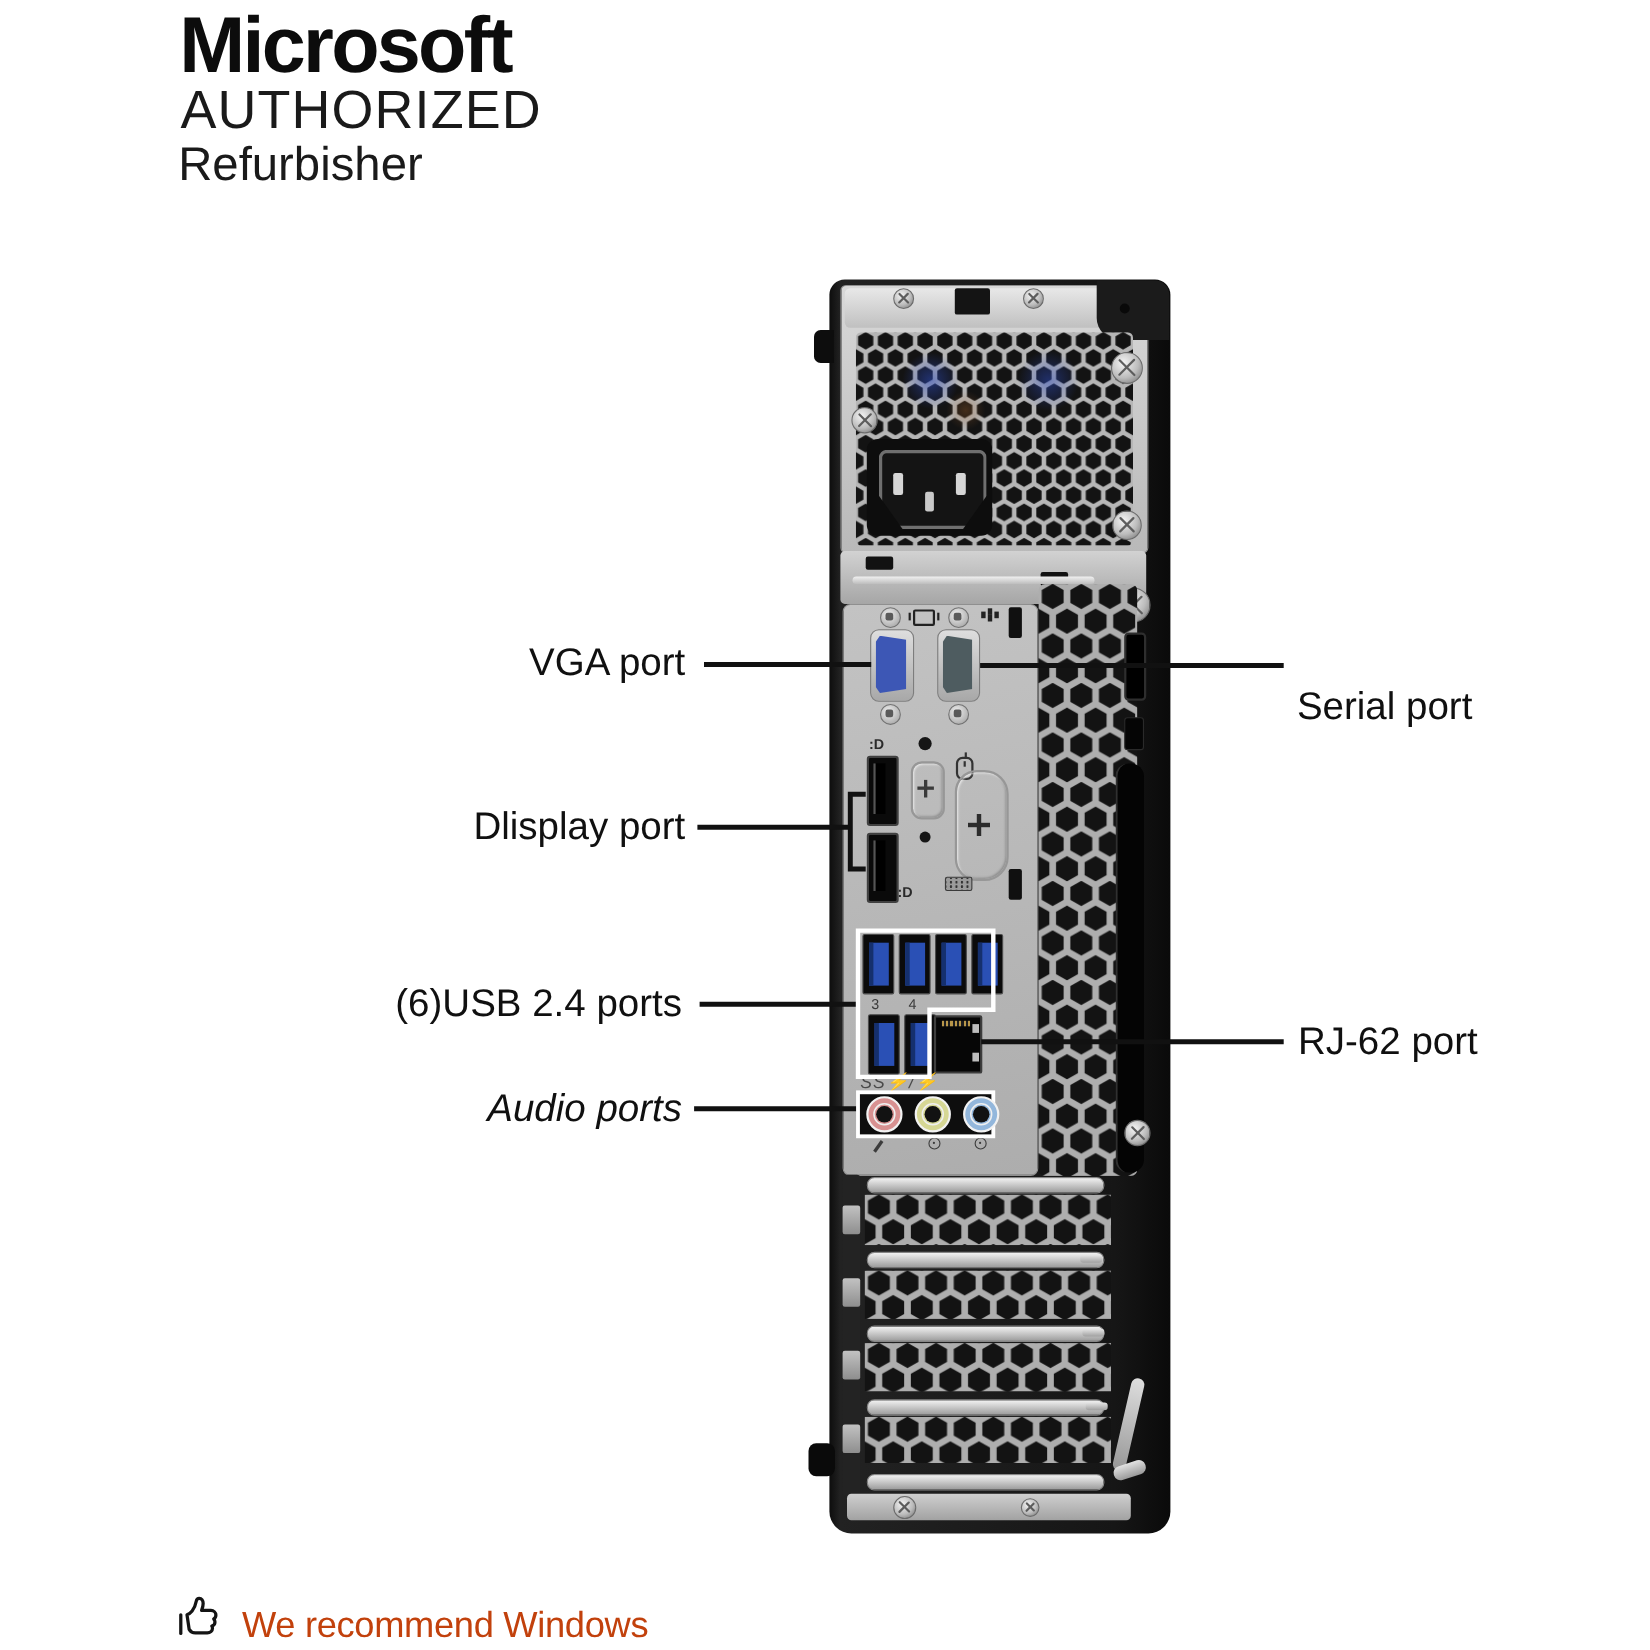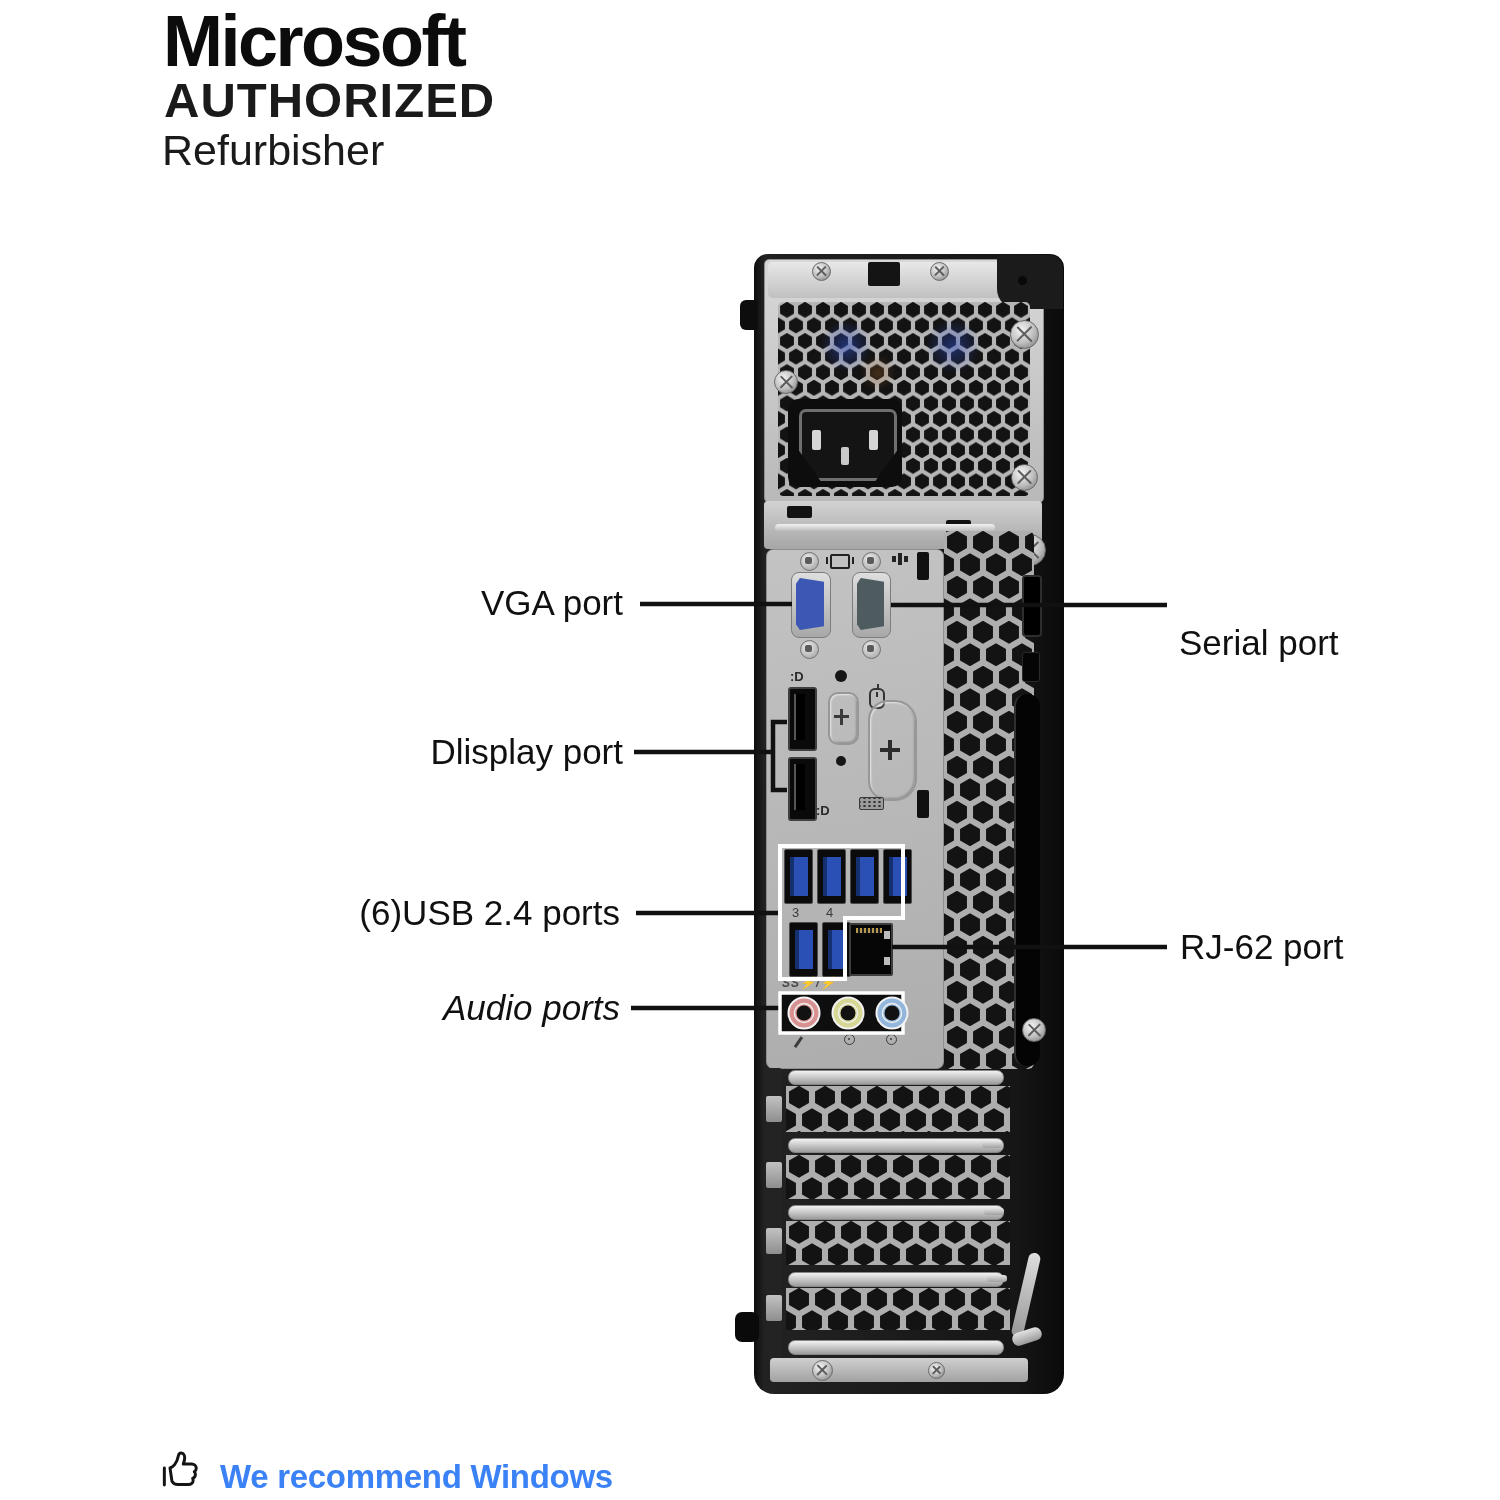--- a/index.html
+++ b/index.html
@@ -1,21 +1,21 @@
 <!DOCTYPE html>
 <html><head>
 <meta charset="utf-8">
 <style>
   html,body{margin:0;padding:0;}
   body{width:1500px;height:1500px;background:#ffffff;position:relative;overflow:hidden;
        font-family:"Liberation Sans",sans-serif;color:#111;}
   .abs{position:absolute;}
   
   .badge-title{position:absolute;left:163px;top:0px;font-size:72px;font-weight:700;letter-spacing:-2.5px;color:#0c0c0c;}
-  .badge-sub{position:absolute;left:164px;top:72px;font-size:49px;font-weight:700;letter-spacing:1px;color:#1a1a1a;text-align:center;}
+  .badge-sub{position:absolute;left:164px;top:72px;font-size:49px;font-weight:400;letter-spacing:1px;color:#1a1a1a;text-align:center;}
   .badge-cap{position:absolute;left:162px;top:126px;font-size:43px;font-weight:400;color:#1a1a1a;}
   
   .lbl{position:absolute;font-size:35px;font-weight:400;color:#101010;white-space:nowrap;line-height:1;}
   .lbl.r{text-align:left;}
   
   #tower-body{position:absolute;left:754px;top:254px;width:310px;height:1140px;background:linear-gradient(90deg,#0d0d0d,#222 10px,#161616 260px,#0a0a0a);border-radius:14px 14px 20px 20px;}
   .silver{background:linear-gradient(180deg,#d8d8d8,#b9b9b9);}
   .panel{border:1px solid #8f8f8f;}
   .screwP{position:absolute;border-radius:50%;background:radial-gradient(circle at 38% 33%,#f4f4f4,#bcbcbc 55%,#7d7d7d 90%);border:1px solid #6b6b6b;}
   .screwP::before,.screwP::after{content:"";position:absolute;left:12%;top:calc(50% - 1.2px);width:76%;height:2.4px;background:#5d5d5d;border-radius:2px;}
@@ -36,26 +36,26 @@
   .icon-monitor::after{content:"";position:absolute;right:-6px;top:1px;width:2px;height:7px;background:#222;}
   .icon-serial{position:absolute;width:4px;height:6px;background:#222;box-shadow:6px -3px #222,12px 0 #222,6px 3px #222;}
   .icon-mouse{position:absolute;width:12px;height:17px;border:2px solid #333;border-radius:6px;}
   .icon-mouse::before{content:"";position:absolute;left:50%;top:-6px;width:2px;height:5px;background:#333;}
   .icon-mouse::after{content:"";position:absolute;left:50%;margin-left:-1px;top:2px;width:2px;height:5px;background:#333;}
   .icon-keyboard{position:absolute;width:23px;height:11px;border:1px solid #3a3a3a;background-color:#9b9b9b;background-image:radial-gradient(circle,#333 1px,transparent 1.3px);background-size:5px 4px;background-position:2px 2px;border-radius:2px;}
   .knockout{position:absolute;border:2px solid #979797;box-shadow:inset 1px 1px 2px rgba(255,255,255,.7), inset -1px -1px 2px rgba(0,0,0,.25);}
   .cross-v{position:absolute;background:#3a3a3a;}
   .dp-logo{position:absolute;font-size:13px;font-weight:700;color:#2a2a2a;line-height:1;}
   .tiny-num{position:absolute;font-size:13px;color:#3c3c3c;line-height:1;}
-  .ss-label{position:absolute;font-size:12px;font-style:italic;font-weight:700;color:#4a4a4a;line-height:1;letter-spacing:1px;}
+  .ss-label{position:absolute;font-size:16px;font-style:italic;font-weight:400;color:#4a4a4a;line-height:1;letter-spacing:1px;}
   .hook{position:absolute;width:12px;height:28px;background:#101010;border-radius:2px;}
   .mini-mark{position:absolute;width:9px;height:9px;border:1.6px solid #3c3c3c;border-radius:50%;}
   .mini-mark::before{content:"";position:absolute;left:2.6px;top:2.6px;width:2px;height:2px;border-radius:50%;background:#3c3c3c;}
   #footer-wrap{position:absolute;left:158px;top:1444px;display:flex;align-items:flex-start;}
-  #footer-text{font-size:33px;font-weight:700;letter-spacing:-0.3px;color:#3b82f6;margin-left:14px;padding-top:14px;}
+  #footer-text{font-size:33px;font-weight:400;letter-spacing:-0.3px;color:#c2410c;margin-left:14px;padding-top:14px;}
 </style>
 </head>
 <body>
 
 <div class="badge-title">Microsoft</div>
 <div class="badge-sub">AUTHORIZED</div>
 <div class="badge-cap">Refurbisher</div>
 
 <div id="tower-body"></div>
 

